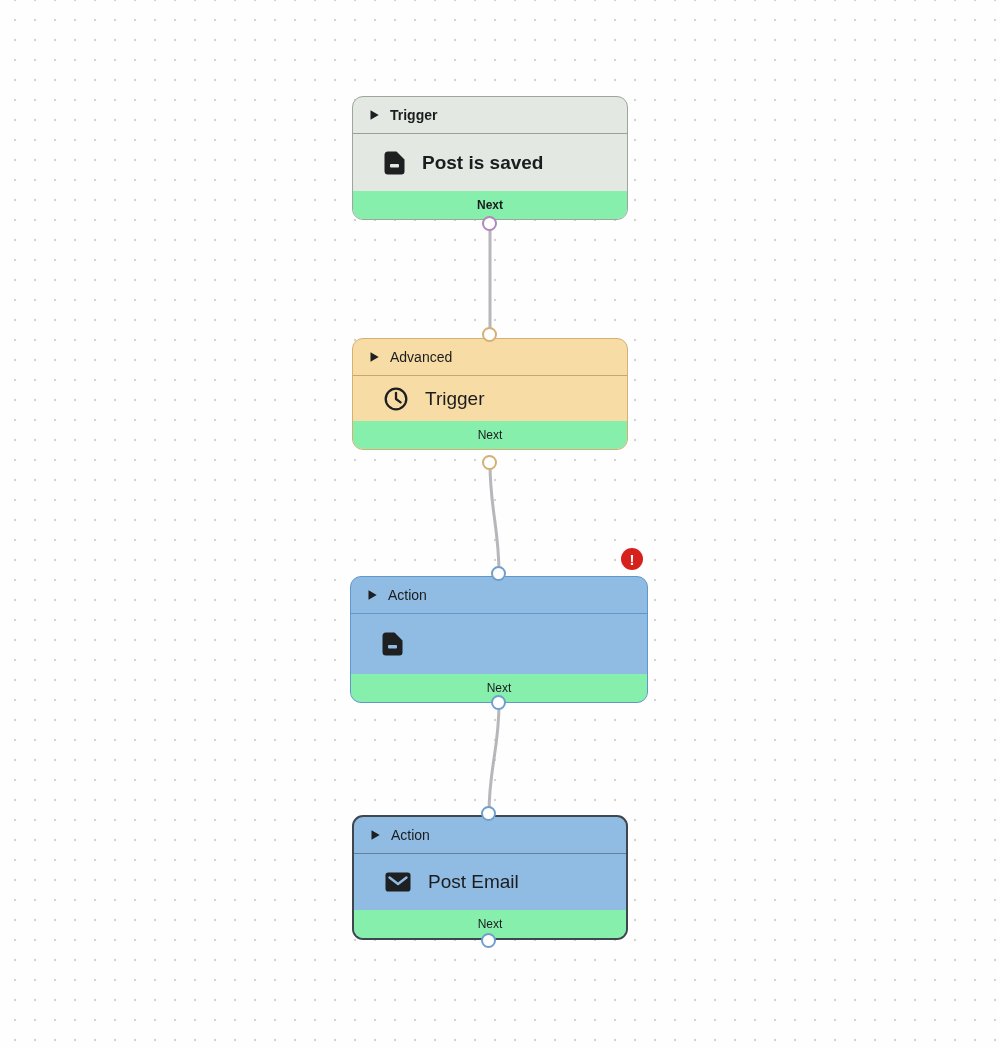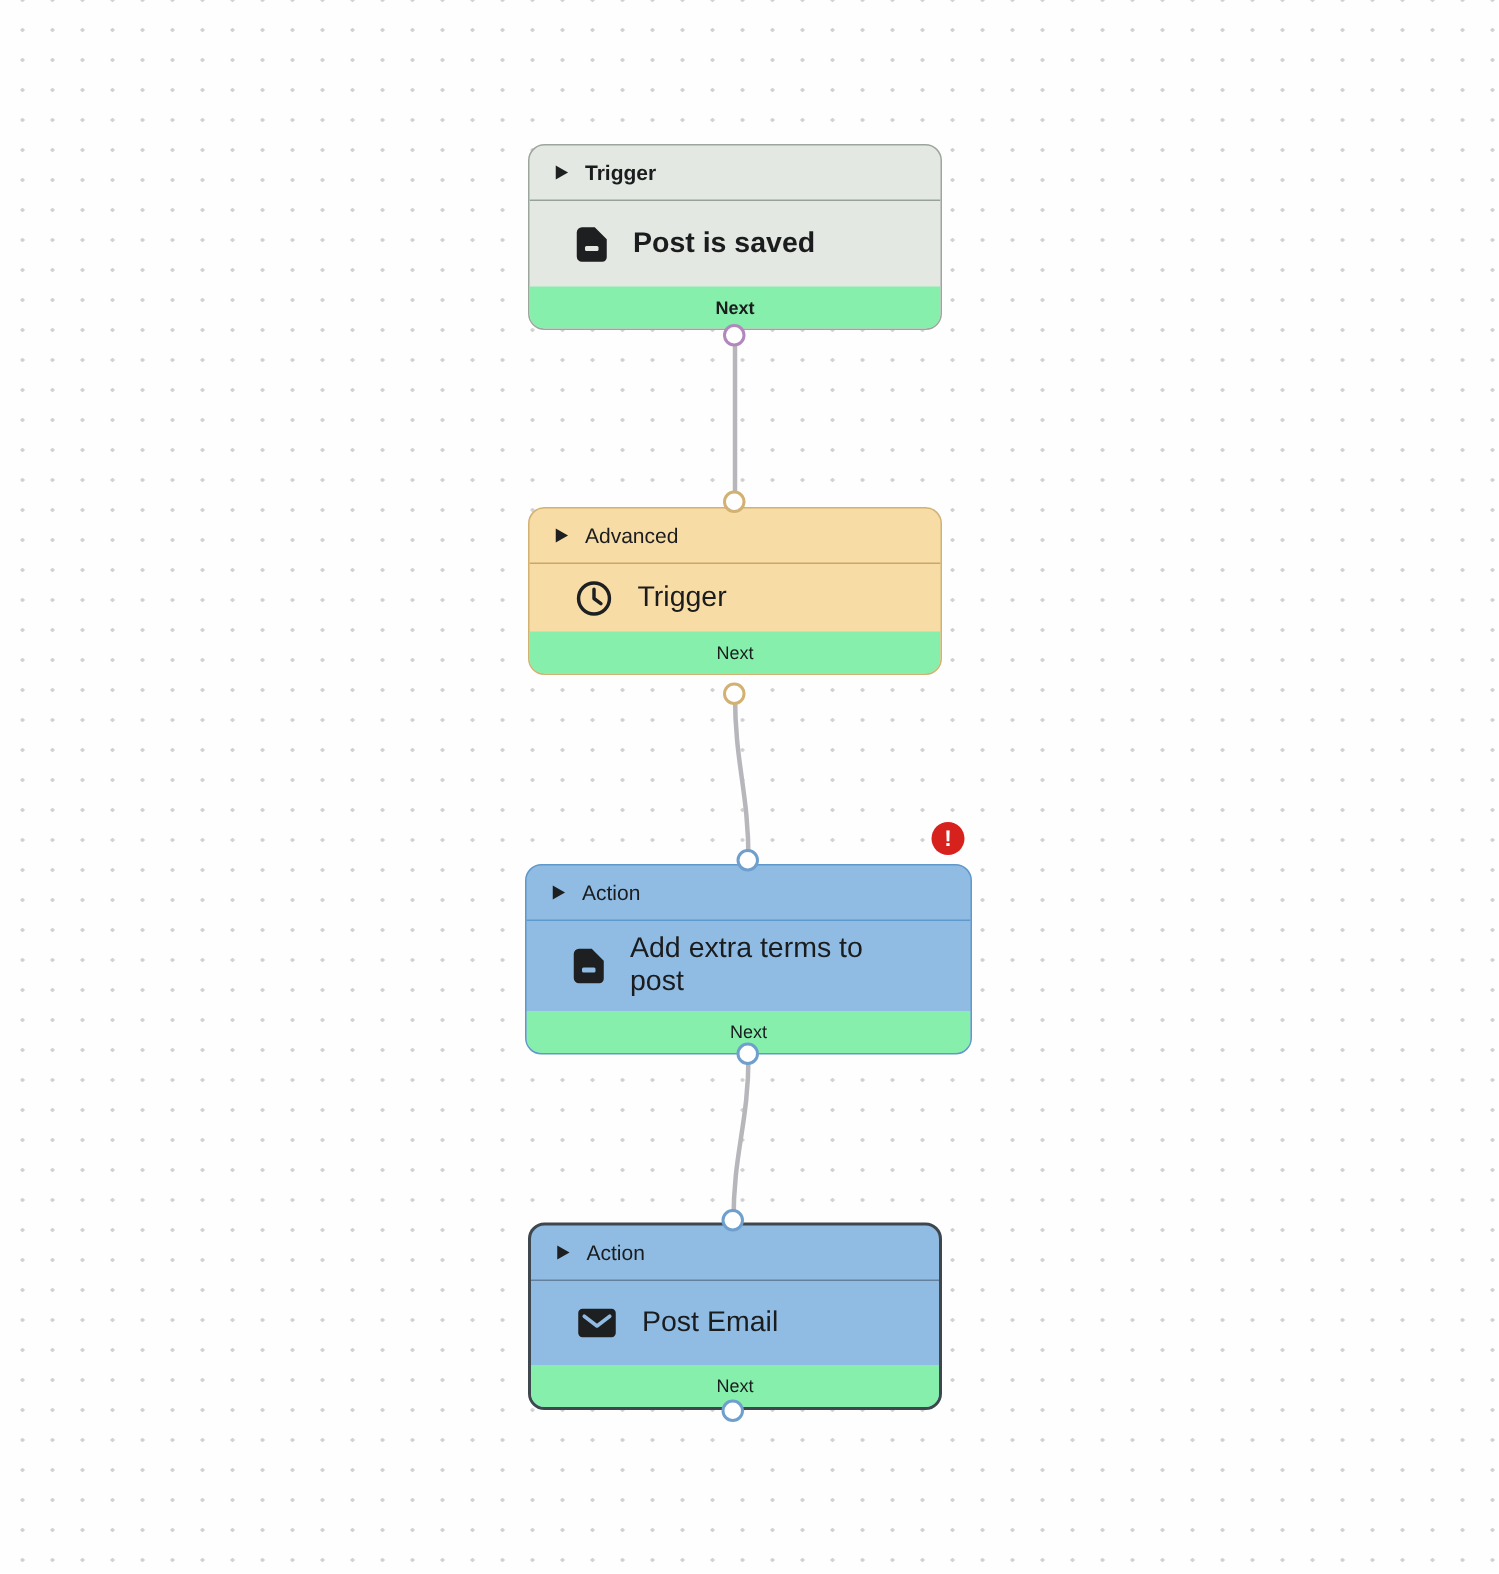--- a/index.html
+++ b/index.html
@@ -155,21 +155,20 @@
       </span>
       <span>Action</span>
     </div>
     <div class="node-body">
       <span class="big-icon">
         <svg width="21" height="24" viewBox="0 0 21 24">
           <path d="M4 0.5 H12.5 L20.5 8.5 V20.5 A3 3 0 0 1 17.5 23.5 H4 A3.5 3.5 0 0 1 0.5 20 V4 A3.5 3.5 0 0 1 4 0.5 Z" fill="#1d1f21"></path>
           <rect x="6" y="13" width="9" height="3.4" rx="1" fill="#90bce3"></rect>
         </svg>
       </span>
-      <span>Add extra terms to post</span>
     </div>
     <div class="node-footer">
       <span>Next</span>
     </div>
   </div>
 
   <div class="node" id="node-email">
     <div class="node-header">
       <span class="caret">
         <svg width="9" height="10" viewBox="0 0 9 10">

